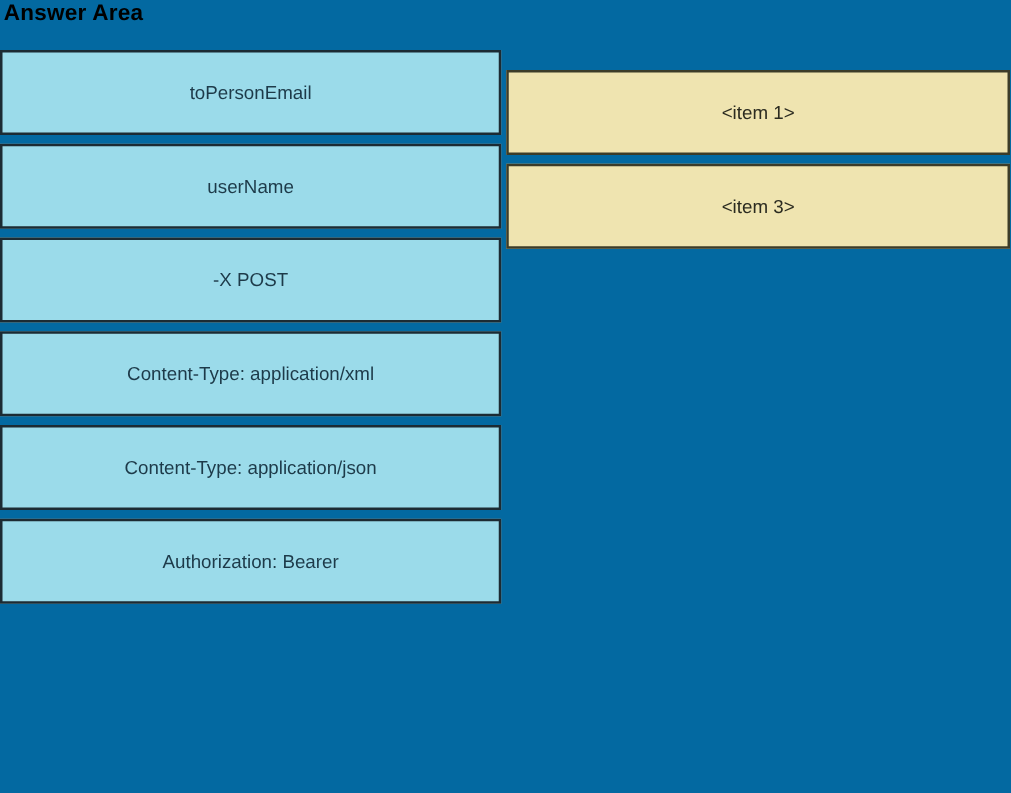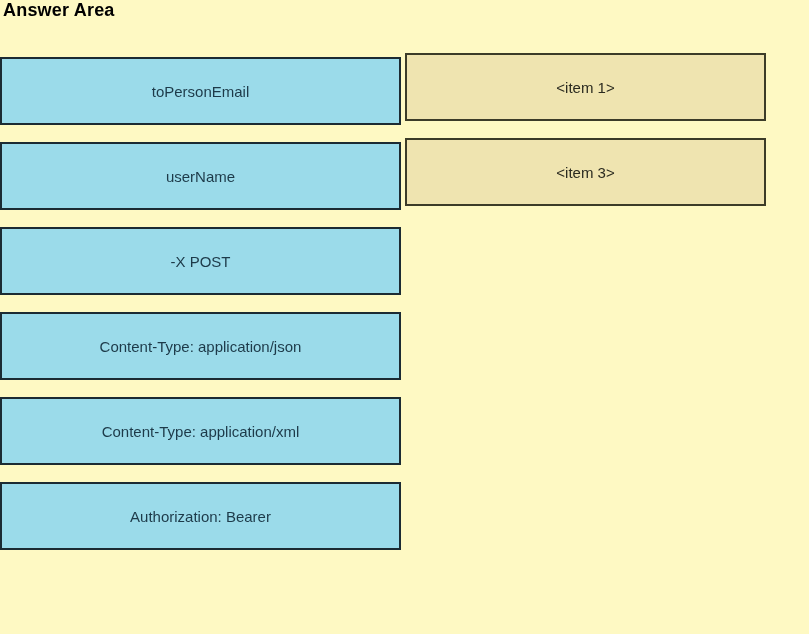--- a/index.html
+++ b/index.html
@@ -5,55 +5,54 @@
   html, body {
     margin: 0;
     padding: 0;
     background: #ffffff;
     font-family: "Liberation Sans", sans-serif;
   }
   .page {
     position: relative;
     width: 809px;
     height: 634px;
-    background: #fef9c3;
+    background: #0369a1;
     overflow: hidden;
   }
   .page-title {
     position: absolute;
     top: 0px;
     left: 3px;
     font-size: 18px;
     font-weight: bold;
     color: #000000;
     letter-spacing: 0.2px;
   }
   .col-left {
     position: absolute;
     left: 0px;
     top: 40px;
     width: 401px;
   }
   .col-right {
     position: absolute;
     left: 405px;
-    top: 36px;
-    width: 361px;
+    top: 56px;
+    width: 403px;
   }
   .box {
     box-sizing: border-box;
     height: 68px;
     margin-bottom: 7px;
     display: flex;
     align-items: center;
     justify-content: center;
     font-size: 15px;
     text-align: center;
     user-select: none;
-    margin-top: 17px;
   }
   .box.source {
     background: #9BDBEA;
     border: 2px solid #1C2B33;
     color: #1D3A49;
   }
   .box.target {
     background: #EFE4B0;
     border: 2px solid #3C3C28;
     color: #2B2B20;
@@ -70,24 +69,24 @@
     <div class="box source">
       <span>toPersonEmail</span>
     </div>
     <div class="box source">
       <span>userName</span>
     </div>
     <div class="box source">
       <span>-X POST</span>
     </div>
     <div class="box source">
-      <span>Content-Type: application/json</span>
+      <span>Content-Type: application/xml</span>
     </div>
     <div class="box source">
-      <span>Content-Type: application/xml</span>
+      <span>Content-Type: application/json</span>
     </div>
     <div class="box source">
       <span>Authorization: Bearer</span>
     </div>
   </div>
 
   <div class="col-right">
     <div class="box target">
       <span>&lt;item 1&gt;</span>
     </div>

